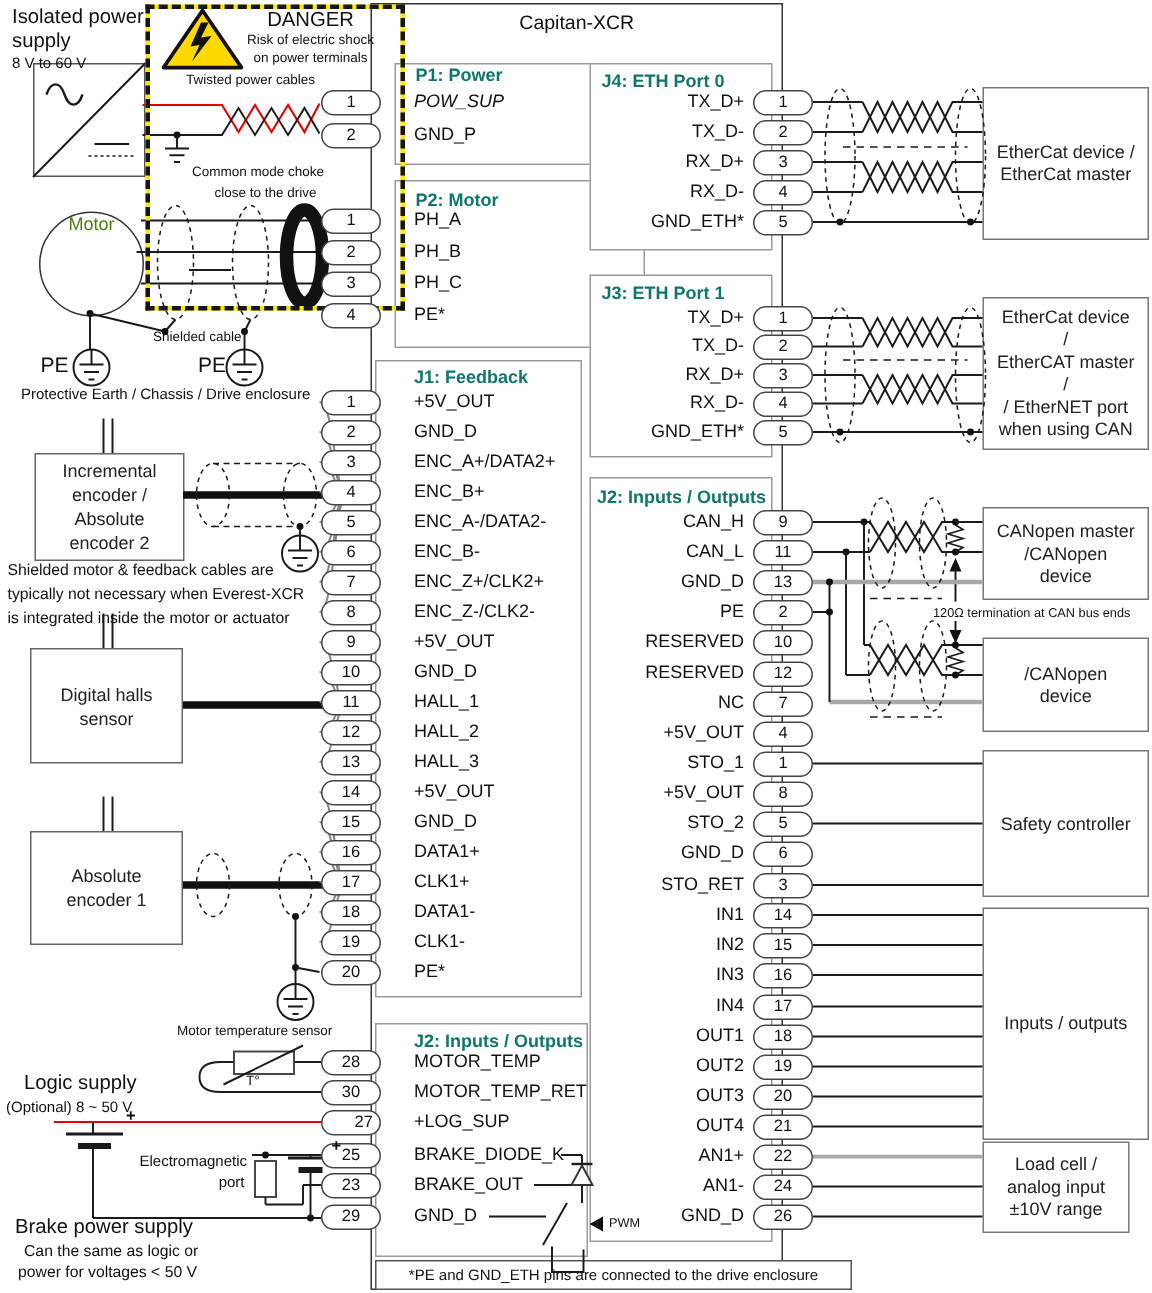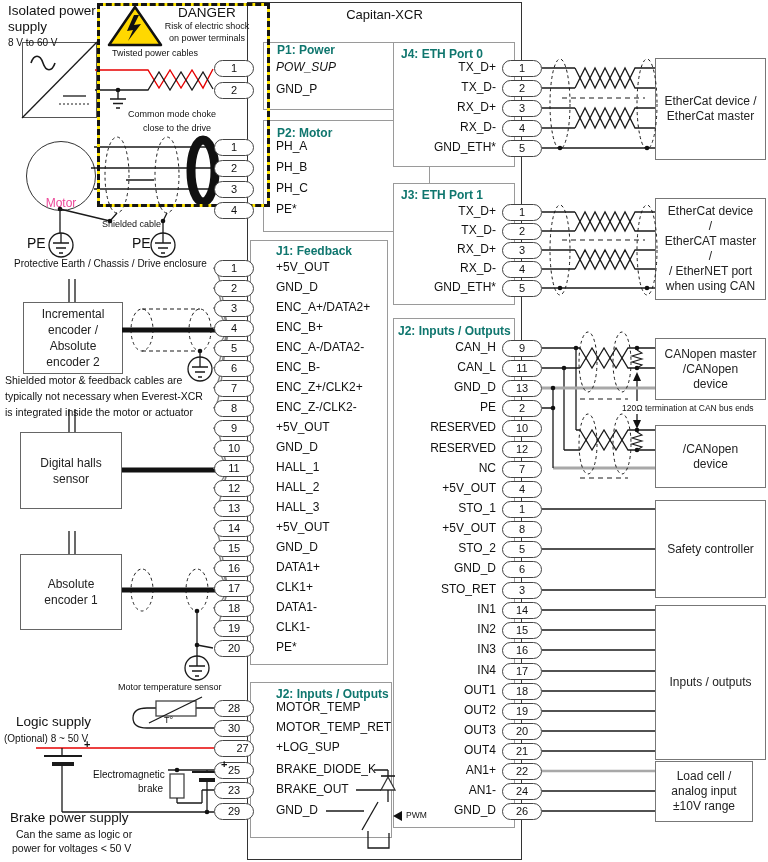--- a/index.html
+++ b/index.html
@@ -15,21 +15,21 @@
   .ctitle{position:absolute;font-weight:bold;font-size:12px;color:#0f766e;z-index:7;white-space:nowrap;}
   .pin{position:absolute;width:40px;height:17px;border:1.2px solid #444;border-radius:9px;background:#fff;
        z-index:6;display:flex;align-items:center;justify-content:center;font-size:11px;color:#111;box-sizing:border-box;}
   .plabel{position:absolute;font-size:12px;color:#111;z-index:7;white-space:nowrap;}
   .plabel-r{position:absolute;font-size:12px;color:#111;z-index:7;white-space:nowrap;text-align:right;}
   .txt{position:absolute;color:#111;z-index:7;white-space:nowrap;}
   .ctr{text-align:center;}
   .danger-y{position:absolute;border:3px solid #ffe600;z-index:5;box-sizing:border-box;background:transparent;}
   .danger-b{position:absolute;border:3px dashed #151515;z-index:5;box-sizing:border-box;background:transparent;}
   .motor{position:absolute;border:1.3px solid #333;border-radius:50%;background:#fff;z-index:3;
-         display:flex;align-items:flex-end;justify-content:center;font-size:12px;color:#ec4899;}
+         display:flex;align-items:flex-start;justify-content:center;font-size:12px;color:#4d7c0f;}
   .psu{position:absolute;border:1.3px solid #555;background:#fff;z-index:3;box-sizing:border-box;}
   svg.wires{position:absolute;top:0;left:0;z-index:4;pointer-events:none;}
 </style>
 </head>
 <body>
 
 <div id="canvas">
 
   <div class="drive" style="left:247px;top:2px;width:275px;height:858px;"></div>
   <div class="txt ctr" style="left:247px;top:7px;width:275px;font-size:13px;z-index:7;">Capitan-XCR</div>
@@ -43,27 +43,30 @@
   <div class="cbox" style="left:393px;top:318px;width:122px;height:510px;"></div>
 
   <div class="ctitle" style="left:277px;top:43px;">P1: Power</div>
   <div class="ctitle" style="left:277px;top:126px;">P2: Motor</div>
   <div class="ctitle" style="left:276px;top:244px;">J1: Feedback</div>
   <div class="ctitle" style="left:276px;top:687px;">J2: Inputs / Outputs</div>
   <div class="ctitle" style="left:401px;top:47px;">J4: ETH Port 0</div>
   <div class="ctitle" style="left:401px;top:188px;">J3: ETH Port 1</div>
   <div class="ctitle" style="left:398px;top:324px;">J2: Inputs / Outputs</div>
 
+  <div class="cbox" style="left:250px;top:840px;width:318px;height:20px;border-color:#555;z-index:3;display:flex;align-items:center;justify-content:center;">
+    <span class="ctr" style="font-size:10px;color:#111;width:100%;">*PE and GND_ETH pins are connected to the drive enclosure</span>
+  </div>
 
   <div class="danger-y" style="left:97px;top:3px;width:173px;height:204px;"></div>
   <div class="danger-b" style="left:97px;top:3px;width:173px;height:204px;"></div>
   <div class="txt ctr" style="left:152px;top:5px;width:110px;font-size:13.5px;">DANGER</div>
   <div class="txt ctr" style="left:152px;top:21px;width:110px;font-size:9px;">Risk of electric shock</div>
   <div class="txt ctr" style="left:152px;top:33px;width:110px;font-size:9px;">on power terminals</div>
-  <div class="txt ctr" style="left:100px;top:48px;width:110px;font-size:9px;">Twisted power cables</div>
+  <div class="txt ctr" style="left:100px;top:48px;width:110px;font-size:9px;text-align:right;">Twisted power cables</div>
   <div class="txt ctr" style="left:117px;top:109px;width:110px;font-size:9px;">Common mode choke</div>
   <div class="txt ctr" style="left:122px;top:123px;width:110px;font-size:9px;">close to the drive</div>
 
   <svg class="wires" width="768" height="862" style="z-index:6;">
     <polygon points="135,7 161,45 109,45" fill="#ffd800" stroke="#111" stroke-width="2.5" stroke-linejoin="round"></polygon>
     <path d="M134,15 L127,31 L133,30 L128,41 L141,24 L134,25 L139,15 Z" fill="#111"></path>
   </svg>
 
   <div class="txt" style="left:8px;top:3px;font-size:13.5px;">Isolated power</div>
   <div class="txt" style="left:8px;top:19px;font-size:13.5px;">supply</div>
@@ -98,21 +101,21 @@
     <div>encoder 1</div>
   </div>
 
   <div class="txt" style="left:118px;top:682px;font-size:9px;">Motor temperature sensor</div>
   <div class="txt" style="left:164px;top:715px;font-size:9px;">T°</div>
   <div class="txt" style="left:16px;top:714px;font-size:13.5px;">Logic supply</div>
   <div class="txt" style="left:4px;top:733px;font-size:10px;">(Optional) 8 ~ 50 V</div>
   <div class="txt" style="left:84px;top:738px;font-size:11px;font-weight:bold;">+</div>
   <div class="txt" style="left:221px;top:758px;font-size:11px;font-weight:bold;">+</div>
   <div class="plabel-r" style="left:93px;top:769px;width:70px;font-size:10px;">Electromagnetic</div>
-  <div class="plabel-r" style="left:93px;top:783px;width:70px;font-size:10px;">brake</div>
+  <div class="plabel-r" style="left:93px;top:783px;width:70px;font-size:10px;">port</div>
   <div class="txt" style="left:10px;top:810px;font-size:13.5px;">Brake power supply</div>
   <div class="txt" style="left:16px;top:828px;font-size:10.5px;">Can the same as logic or</div>
   <div class="txt" style="left:12px;top:842px;font-size:10.5px;">power for voltages &lt; 50 V</div>
   <div class="txt" style="left:406px;top:810px;font-size:8.5px;">PWM</div>
 
   <div class="dbox" style="left:655px;top:58px;width:111px;height:102px;">
     <div>EtherCat device /</div>
     <div>EtherCat master</div>
   </div>
   <div class="dbox" style="left:655px;top:198px;width:111px;height:102px;">

